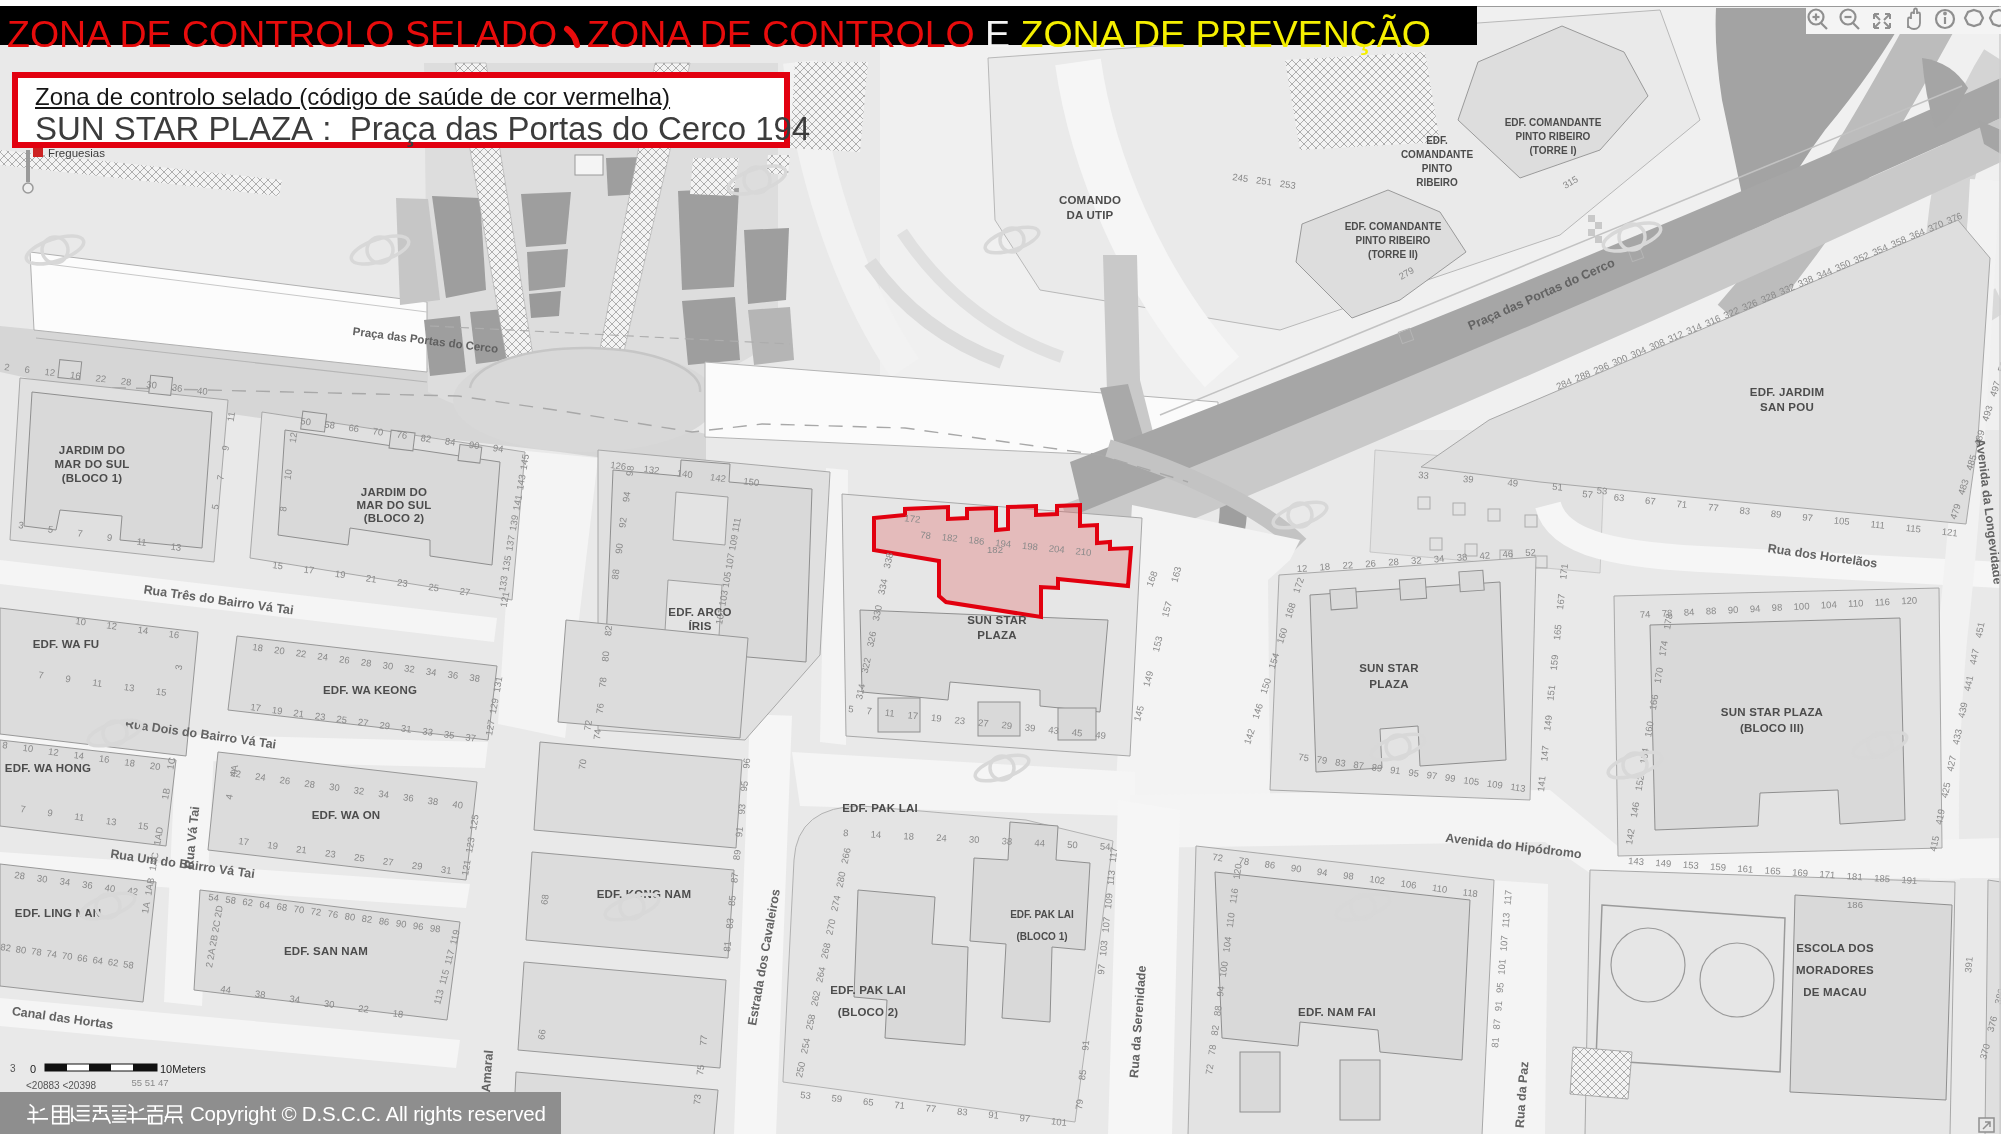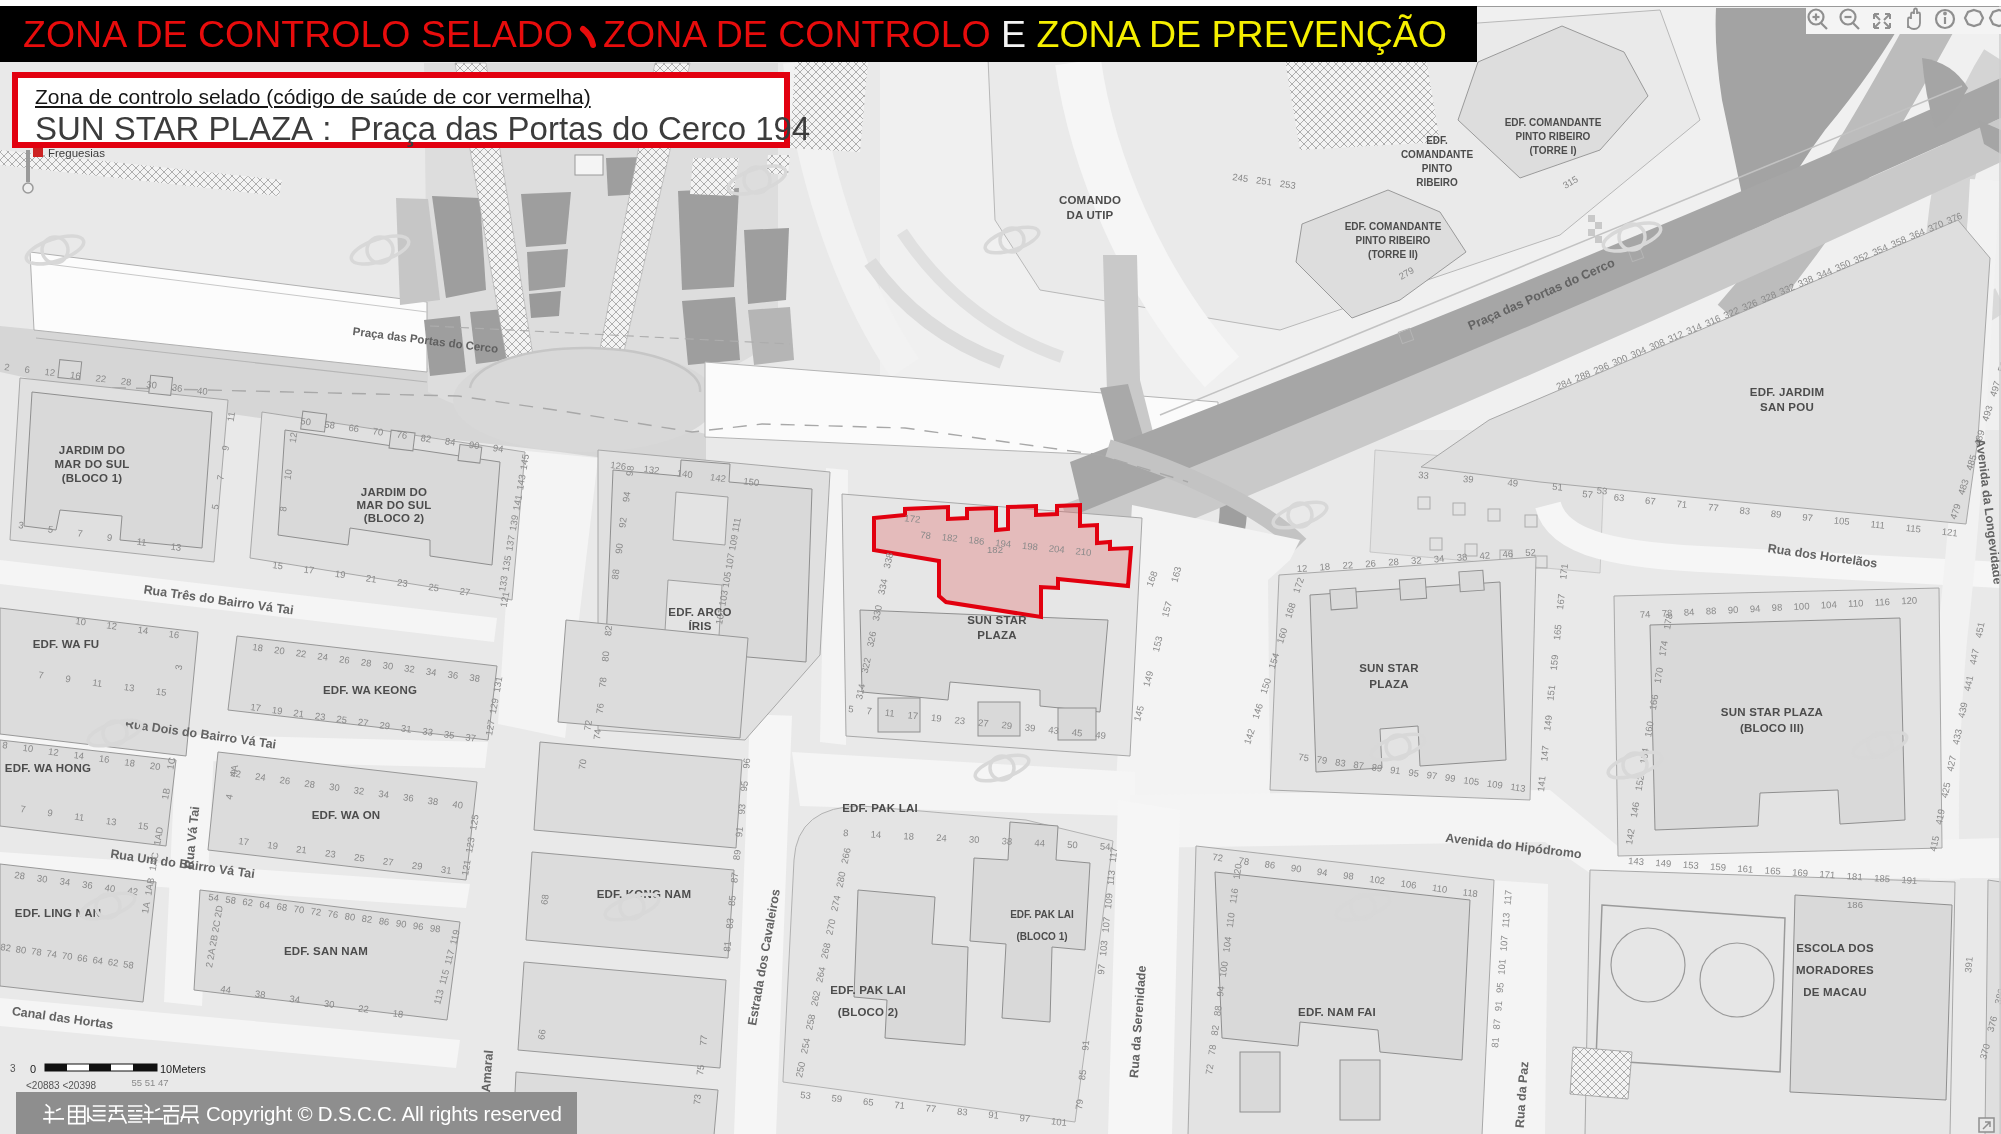--- a/index.html
+++ b/index.html
@@ -1,24 +1,24 @@
 <!DOCTYPE html>
 <html><head><meta charset="utf-8">
 <style>
 html,body{margin:0;padding:0;background:#fff}
 #page{position:relative;width:2001px;height:1134px;overflow:hidden;font-family:"Liberation Sans",sans-serif}
 #map{position:absolute;left:0;top:0}
-#banner{position:absolute;left:0;top:6px;width:1477px;height:56px;background:#000;font-size:37.5px;line-height:57px;white-space:nowrap;padding-left:23px;box-sizing:border-box}
+#banner{position:absolute;left:0;top:6px;width:1477px;height:39px;background:#000;font-size:37.5px;line-height:57px;white-space:nowrap;padding-left:7px;box-sizing:border-box}
 #banner .r{color:#e80c0c}
 #banner .w{color:#f4f4f4}
 #banner .y{color:#f5ef00}
 #infobox{position:absolute;left:12px;top:72px;width:778px;height:76px;background:#fff;border:6px solid #e2000f;box-sizing:border-box;padding:3px 0 0 17px;white-space:nowrap}
-#infobox .l1{font-size:21px;color:#161616;text-decoration:underline;line-height:32px}
+#infobox .l1{font-size:24px;color:#161616;text-decoration:underline;line-height:32px}
 #infobox .l2{font-size:33px;color:#3c3c3c;line-height:32px}
-#copy{position:absolute;left:16px;top:1092px;width:561px;height:42px;background:#8e8e8e}
+#copy{position:absolute;left:0;top:1092px;width:561px;height:42px;background:#8e8e8e}
 </style></head>
 <body>
 <div id="page">
 <svg id="map" width="2001" height="1134" viewBox="0 0 2001 1134">
 <defs>
 <pattern id="xh" width="8" height="8" patternUnits="userSpaceOnUse">
           <rect width="8" height="8" fill="#f3f3f3"></rect>
           <path d="M0 0L8 8M8 0L0 8" stroke="#aeaeae" stroke-width="1"></path>
         </pattern>
 <style>

